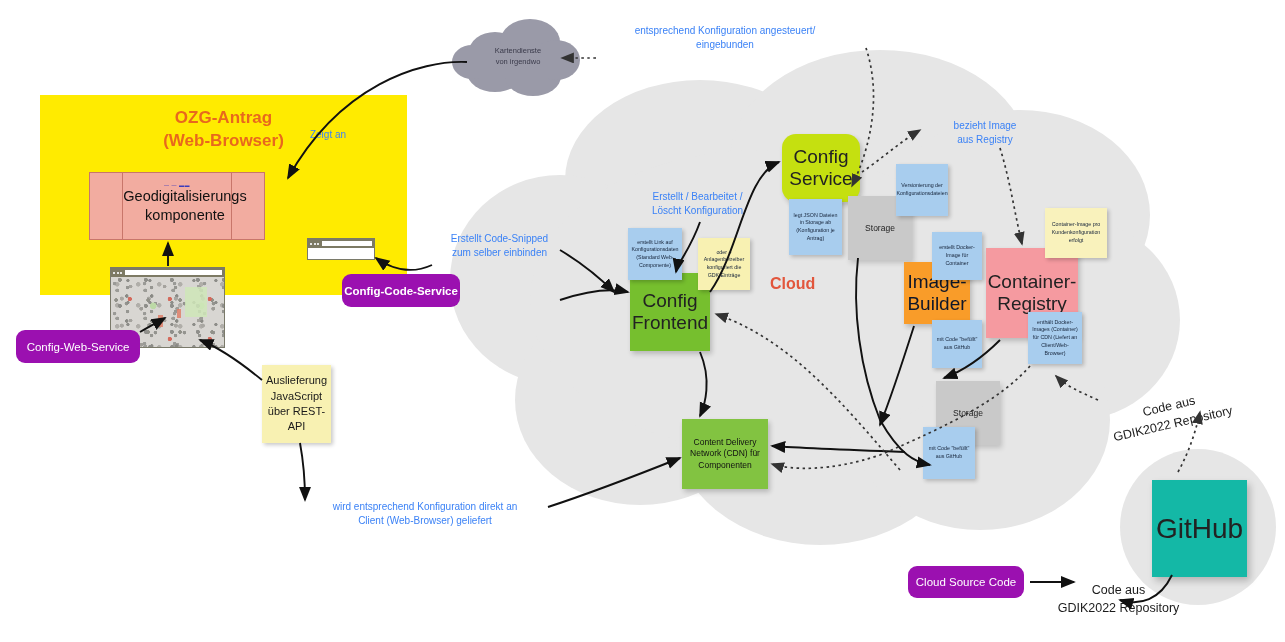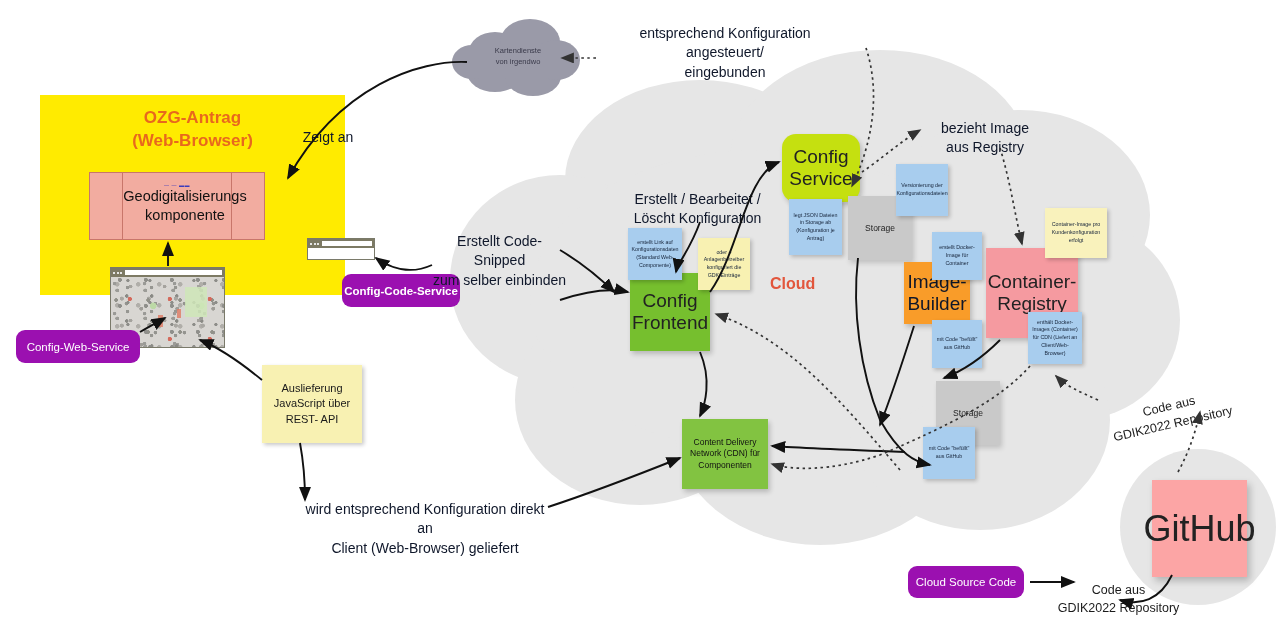--- a/index.html
+++ b/index.html
@@ -168,34 +168,34 @@
   .note-yellow { background: #f8f1b2; }
   .note-yellow2 { background: #f9f2bc; }
   .note-big {
     font-size: 11px;
     line-height: 1.4;
     color: #1a1a1a;
   }
 
   .github-note {
     position: absolute;
-    background: #fca5a5;
-    display: flex;
-    align-items: center;
-    justify-content: center;
-    font-size: 36px;
+    background: #14b8a6;
+    display: flex;
+    align-items: center;
+    justify-content: center;
+    font-size: 28px;
     color: #222;
     box-shadow: 3px 4px 7px rgba(0,0,0,0.22);
   }
 
   
   .ann {
     position: absolute;
-    font-size: 14px;
-    color: #0f172a;
+    font-size: 10px;
+    color: #3b82f6;
     line-height: 1.38;
     text-align: center;
     white-space: pre-line;
   }
   .cloud-label {
     position: absolute;
     color: #e2563c;
     font-size: 16px;
     font-weight: bold;
   }
@@ -306,21 +306,21 @@
       <ellipse cx="495" cy="72" rx="28" ry="20"></ellipse>
       <ellipse cx="533" cy="76" rx="28" ry="20"></ellipse>
       <ellipse cx="556" cy="60" rx="24" ry="20"></ellipse>
       <ellipse cx="472" cy="62" rx="20" ry="17"></ellipse>
       <rect x="474" y="44" width="78" height="34"></rect>
     </g>
 
     <circle cx="1198" cy="527" r="78" fill="#e6e6e6"></circle>
   </svg>
 
-  <div class="box browser-yellow" style="left:40px; top:95px; width:305px; height:200px;">
+  <div class="box browser-yellow" style="left:40px; top:95px; width:367px; height:200px;">
     <div class="title-ozg">
       <span>OZG-Antrag</span><br>
       <span>(Web-Browser)</span>
     </div>
   </div>
   <div class="geo-box" style="left:89px; top:172px; width:176px; height:68px;padding-left:16px;">
     <div class="geo-div" style="left:32px;"></div>
     <div class="geo-div" style="right:32px;"></div>
     <div class="geo-tinytext">— — ▬▬</div>
     <span style="white-space:pre-line;">Geodigitalisierungs
@@ -411,21 +411,21 @@
 
   <div class="ann" style="left:930px; top:119px; width:110px;">bezieht Image
 aus Registry</div>
 
   <div class="ann" style="left:625px; top:190px; width:145px;">Erstellt / Bearbeitet /
 Löscht Konfiguration</div>
 
   <div class="ann" style="left:432px; top:232px; width:135px;">Erstellt Code-Snipped
 zum selber einbinden</div>
 
-  <div class="note note-yellow note-big" style="left:262px; top:365px; width:100px; height:78px;">Auslieferung
+  <div class="note note-yellow note-big" style="left:262px; top:365px; width:69px; height:78px;">Auslieferung
 JavaScript
 über REST-
 API</div>
 
   <div class="ann" style="left:300px; top:500px; width:250px;">wird entsprechend Konfiguration direkt an
 Client (Web-Browser) geliefert</div>
 
   <div class="rot-ann" style="left:1096px; top:398px; width:150px; transform:rotate(-13deg);">Code aus
 GDIK2022 Repository</div>
 

